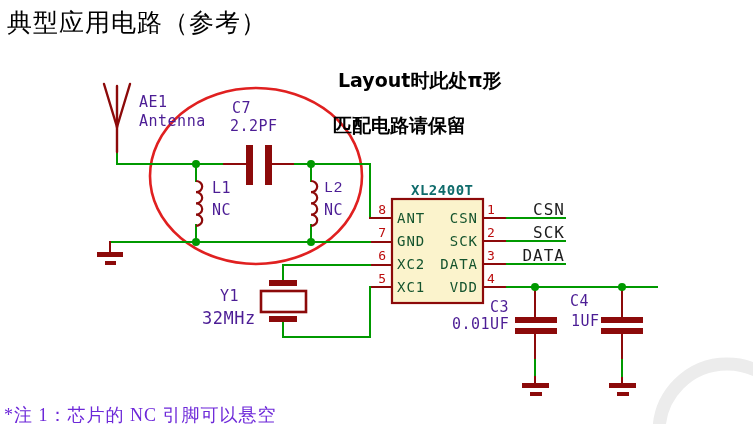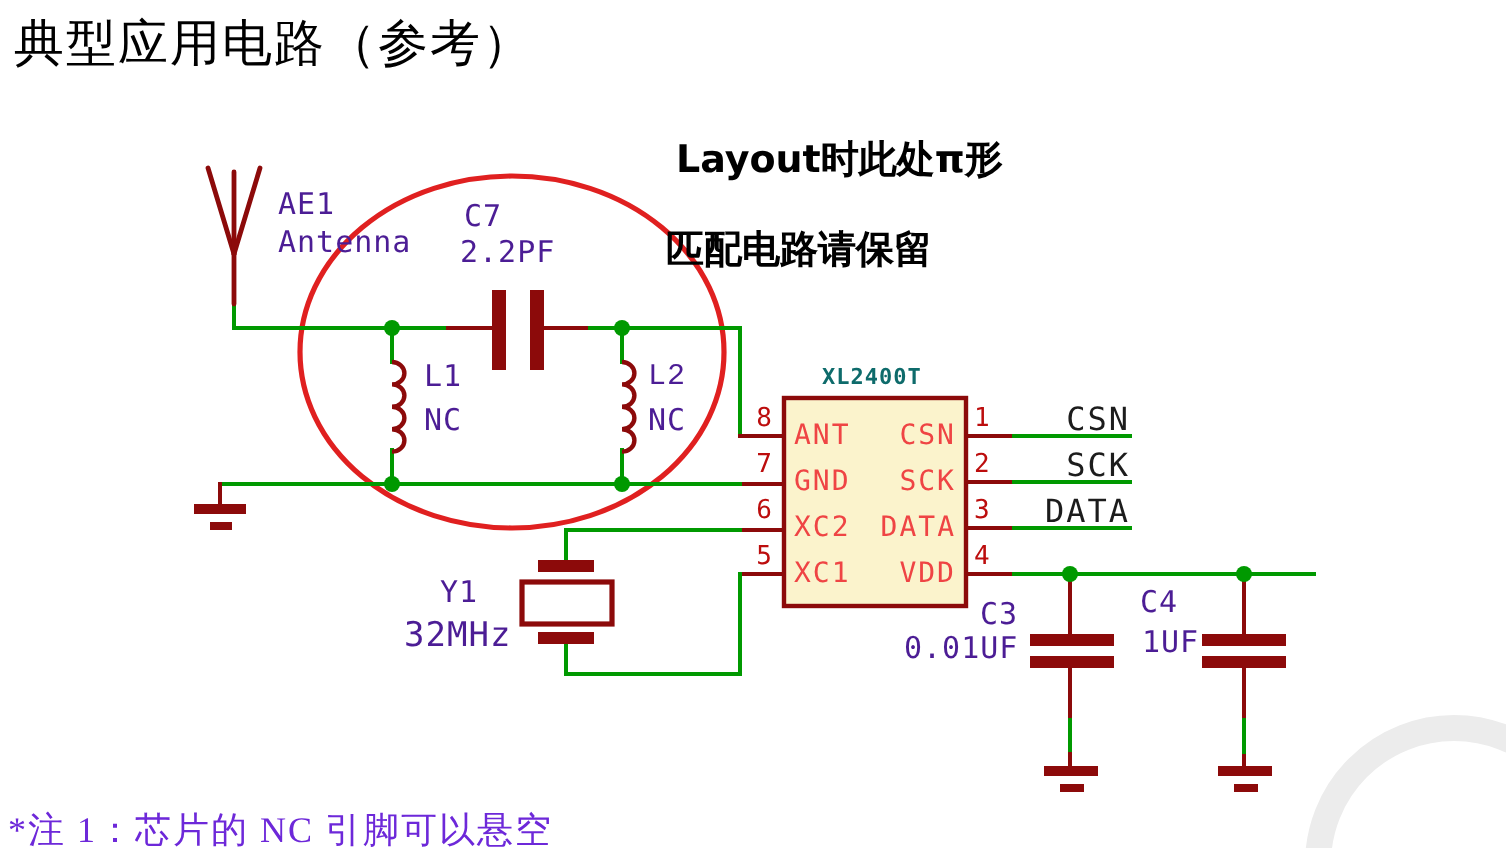--- a/index.html
+++ b/index.html
@@ -4,22 +4,22 @@
 <style>
   html,body{margin:0;padding:0;background:#fff;}
   #page{position:relative;width:753px;height:424px;background:#ffffff;overflow:hidden;
         font-family:"DejaVu Sans Mono",monospace;}
   .abs{position:absolute;white-space:nowrap;line-height:1;}
   .title{font-family:"Liberation Serif",serif;font-size:25px;color:#000;letter-spacing:1px;}
   .note{font-family:"Liberation Serif",serif;font-size:18px;color:#6d28d9;letter-spacing:1px;}
   .ann{font-family:"DejaVu Sans",sans-serif;font-weight:bold;font-size:19px;color:#000000;}
   .klab{font-size:15px;color:#4c1d95;letter-spacing:0.5px;}
   .klab.small{font-size:17px;}
-  .chipname{font-size:11px;font-weight:bold;color:#0e6b6b;letter-spacing:0.5px;}
-  .pname{font-size:14px;color:#ef4444;letter-spacing:1px;}
+  .chipname{font-size:14px;font-weight:bold;color:#0e6b6b;letter-spacing:0.5px;}
+  .pname{font-size:14px;color:#14532d;letter-spacing:1px;}
   .pnum{font-size:13px;color:#bc0d0d;}
   .netlab{font-size:16px;color:#1c1c1c;letter-spacing:1px;}
   .ra{text-align:right;}
   svg{position:absolute;left:0;top:0;}
 </style>
 </head>
 <body>
 
 <div id="page">
 

